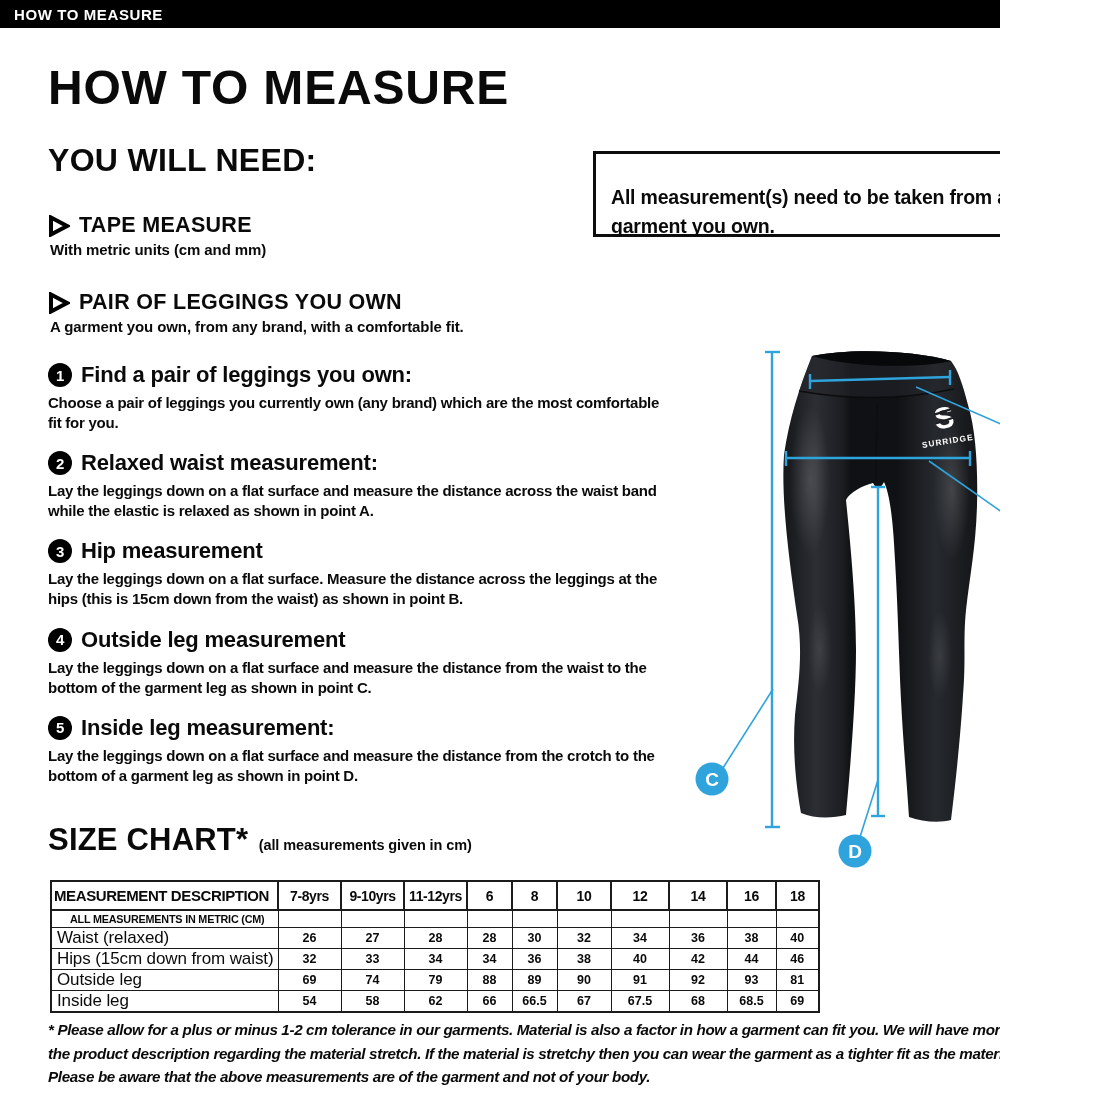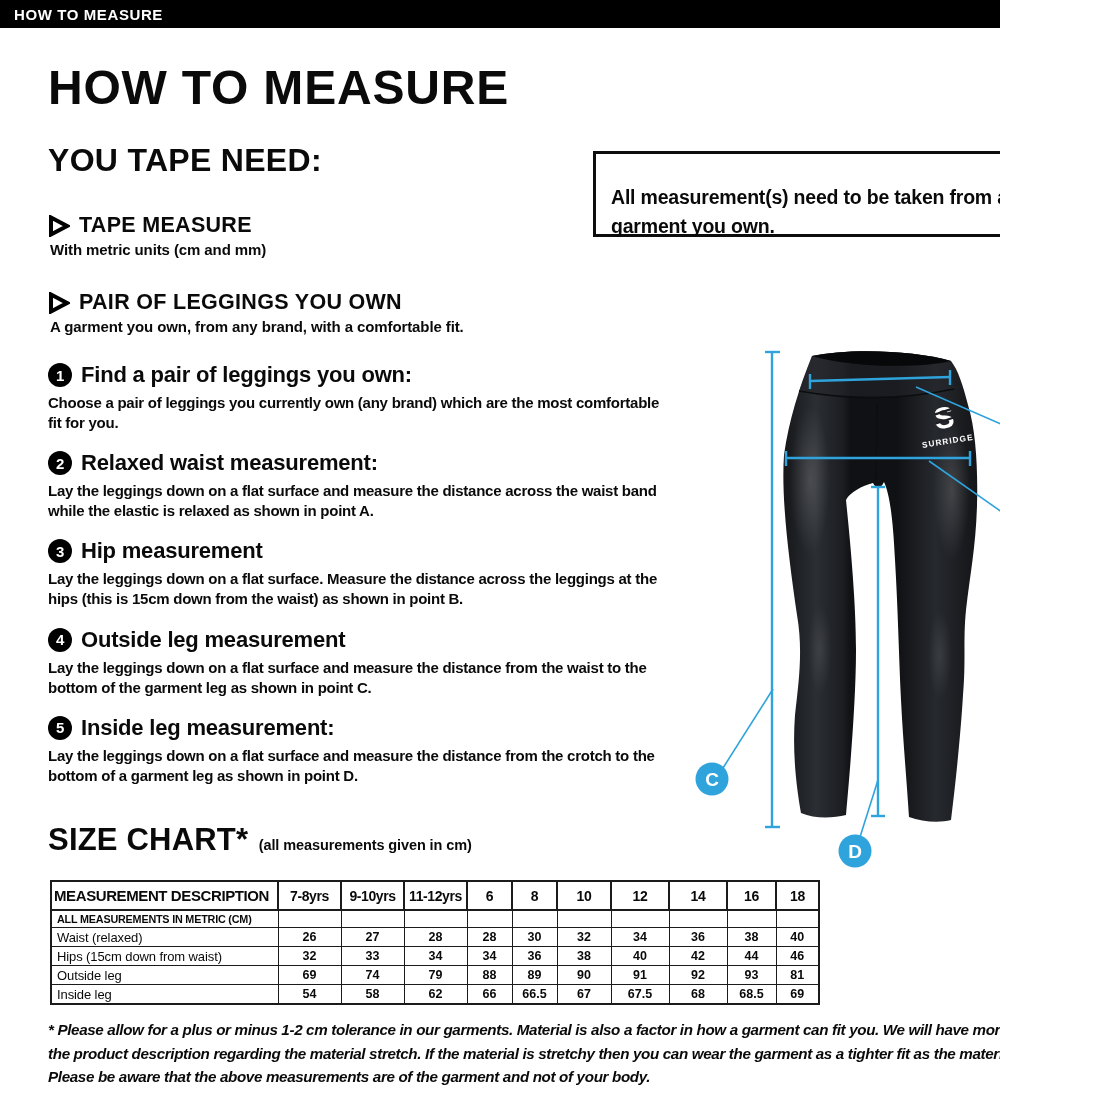--- a/index.html
+++ b/index.html
@@ -45,25 +45,25 @@
   .size-chart-title{display:inline;margin:0;font-size:31px;font-weight:bold;letter-spacing:.2px;}
   .size-chart-sub{font-size:14.5px;font-weight:bold;margin-left:6px;letter-spacing:-.1px;}
 
   .size-table{position:absolute;left:50px;top:880px;border-collapse:collapse;table-layout:fixed;
               border:2px solid #1b1b1b;}
   .size-table th,.size-table td{border:1px solid #1b1b1b;padding:0;overflow:hidden;white-space:nowrap;}
   .size-table thead th{border-width:2px;font-size:14px;font-weight:bold;height:27px;
                        letter-spacing:-.4px;text-align:center;}
   .size-table thead th.desc{text-align:left;padding-left:2px;font-size:15px;}
   .size-table .metric-row td{height:16px;}
-  .size-table .metric-row td.desc{font-size:10.8px;font-weight:bold;text-align:left;
+  .size-table .metric-row td.desc{font-size:10.8px;font-weight:bold;text-align:center;
                                   padding-left:5px;letter-spacing:-.2px;}
   .size-table tbody tr.data-row td{height:18px;font-size:12.5px;text-align:center;font-weight:bold;}
   .size-table tbody tr.data-row td.label{text-align:left;padding-left:5px;font-weight:normal;
-                                         font-size:13px;letter-spacing:-.1px;}
+                                         font-size:17px;letter-spacing:-.1px;}
 
   
   .footnote{position:absolute;left:48px;top:1018px;width:1052px;margin:0;
             font-size:15.2px;font-weight:bold;font-style:italic;line-height:1.55;letter-spacing:-.35px;}
 </style>
 </head>
 <body>
 
 <div class="page">
 
@@ -73,21 +73,21 @@
       <text x="17" y="14" text-anchor="middle" font-size="14" font-weight="bold" fill="#fff" font-family="Liberation Sans, sans-serif">S</text>
       <line x1="11" y1="6" x2="23" y2="4.6" stroke="#000" stroke-width="1.4"></line>
       <line x1="11" y1="10.2" x2="23" y2="8.8" stroke="#000" stroke-width="1.4"></line>
       <text x="17" y="23" text-anchor="middle" font-size="4.4" letter-spacing="0.4" font-weight="bold" fill="#fff" font-family="Liberation Sans, sans-serif">SURRIDGE</text>
     </svg>
   </header>
 
   <h1 class="page-title">HOW TO MEASURE</h1>
 
   <section class="ywn">
-    <h2 class="ywn-heading">YOU TAPE NEED:</h2>
+    <h2 class="ywn-heading">YOU WILL NEED:</h2>
 
     <div class="need-item">
       <div class="need-label">
         <svg class="tri-icon" width="22" height="22" viewBox="0 0 22 22">
           <polygon points="3,2.5 19,11 3,19.5" fill="#fff" stroke="#000" stroke-width="4" stroke-linejoin="miter"></polygon>
         </svg>
         <span>TAPE MEASURE</span>
       </div>
       <p class="need-desc">With metric units (cm and mm)</p>
     </div>

